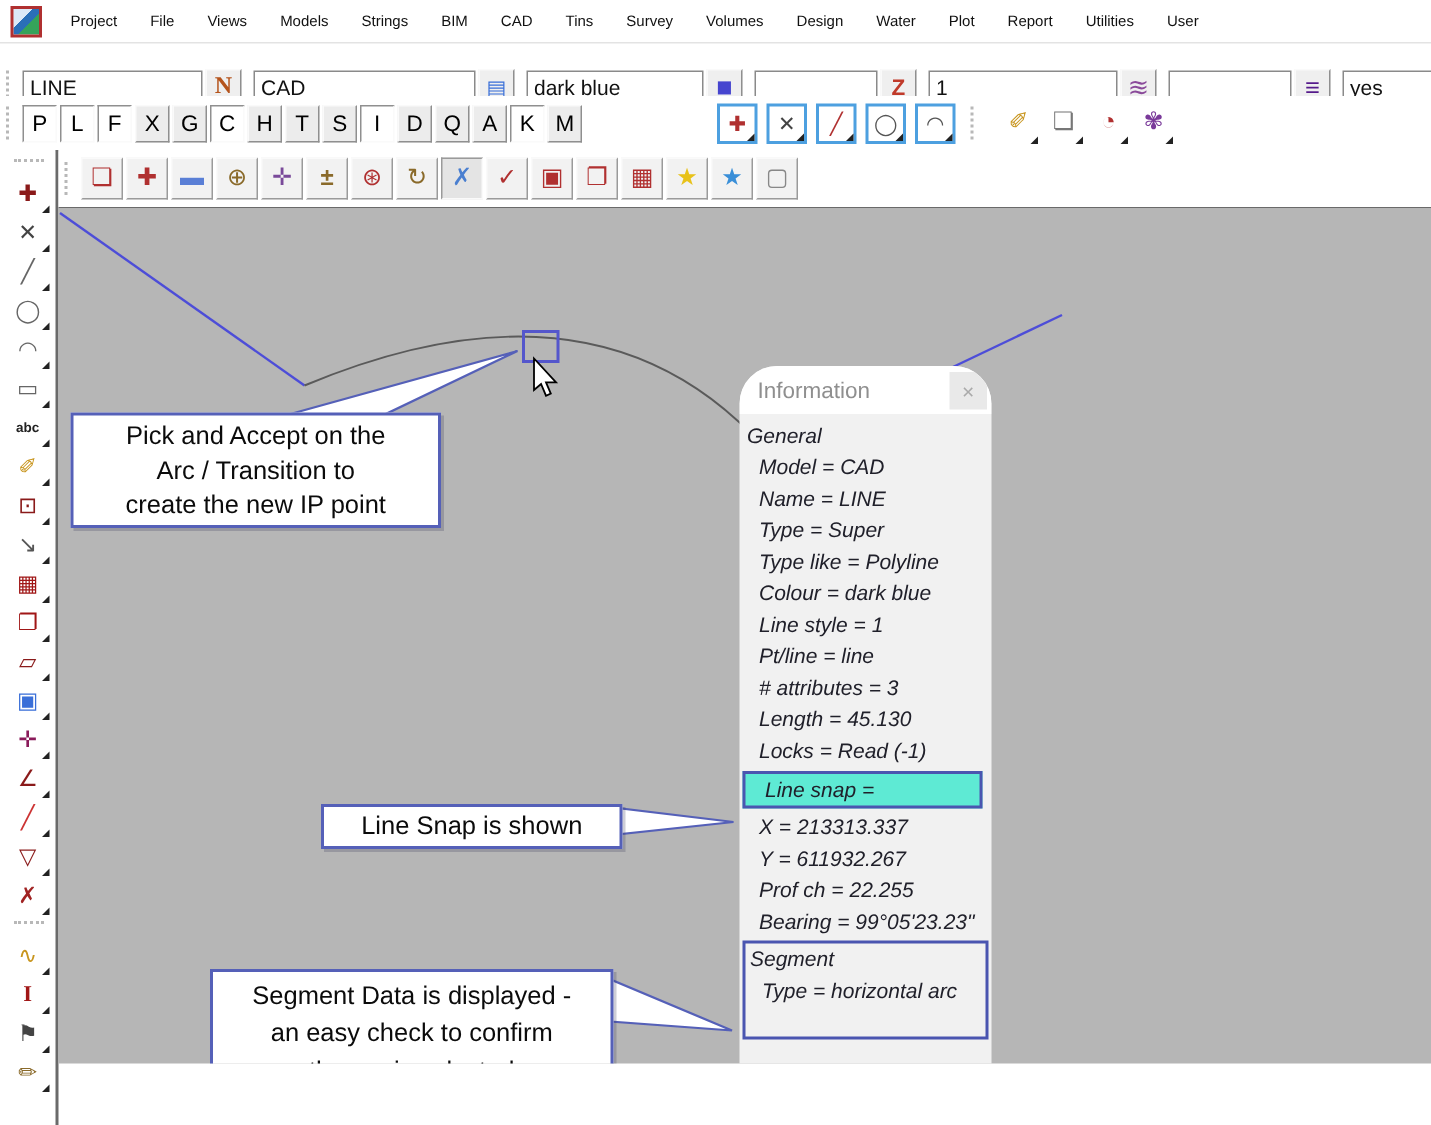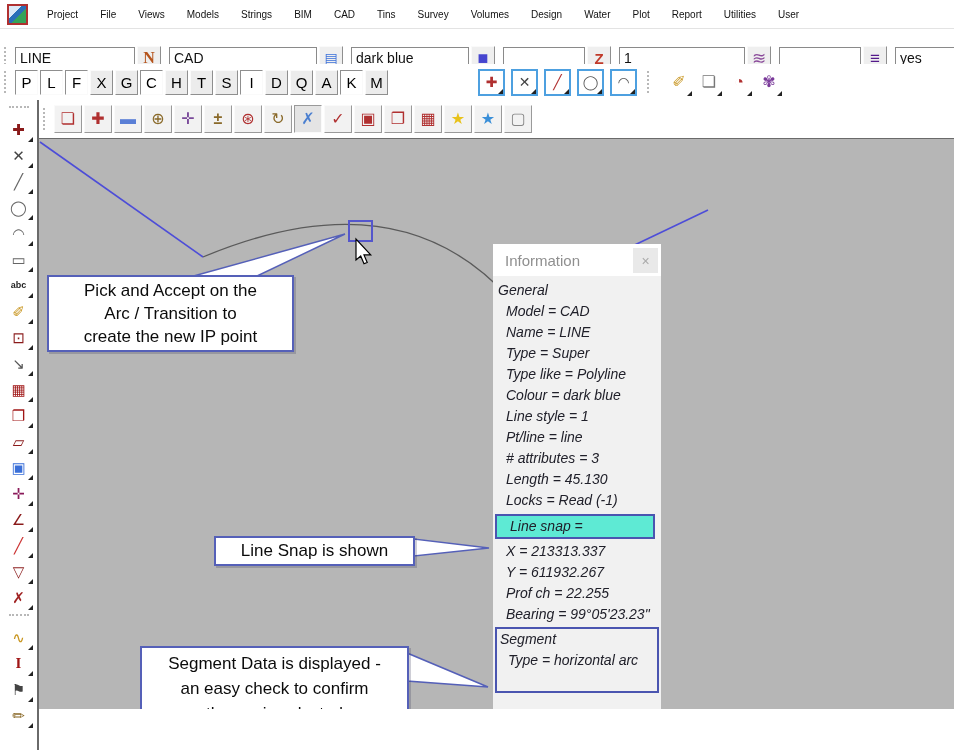--- a/index.html
+++ b/index.html
@@ -59,21 +59,21 @@
   .canvas{position:relative;width:100%;height:570px;background:#b6b6b6;overflow:hidden;}
   .canvas svg{position:absolute;inset:0;z-index:1;}
   
   .callout{position:absolute;z-index:2;background:#fff;border:2px solid #5560b8;color:#0b0b0b;
            text-align:center;font-size:17px;box-shadow:2px 2px 0 rgba(60,60,90,.25);}
   .c1{left:8px;top:136px;width:243px;padding:2px 0;line-height:23px;}
   .c2{left:175px;top:397px;width:197px;padding:3px 0;line-height:20px;}
   .c3{left:101px;top:507px;width:265px;padding:3px 0;line-height:25px;}
   
   .infopanel{position:absolute;z-index:3;left:454px;top:105px;width:168px;height:505px;
-             background:#f1f1f1;overflow:hidden;box-sizing:border-box;}
+             background:#f1f1f1;overflow:hidden;box-sizing:border-box;border-radius:25px;}
   .iphead{height:32px;background:#fff;position:relative;}
   .iptitle{position:absolute;left:12px;top:8px;font-size:15px;color:#8f8f8f;}
   .ipclose{position:absolute;right:3px;top:4px;width:25px;height:25px;border:none;background:#e9e9e9;
            color:#aaa;font-size:14px;line-height:1;cursor:pointer;}
   .ipbody{padding-top:4px;font-size:14px;color:#20202a;}
   .iprow{height:21px;line-height:21px;white-space:nowrap;font-style:italic;}
   .iprow.ind{padding-left:13px;}
   .ipsnapbox{border:2px solid #4a55b0;background:#5eead4;margin:3px 6px 2px 2px;}
   .ipsegbox{border:2px solid #4a55b0;margin:2px 2px 0 2px;padding-bottom:20px;}
 </style>

